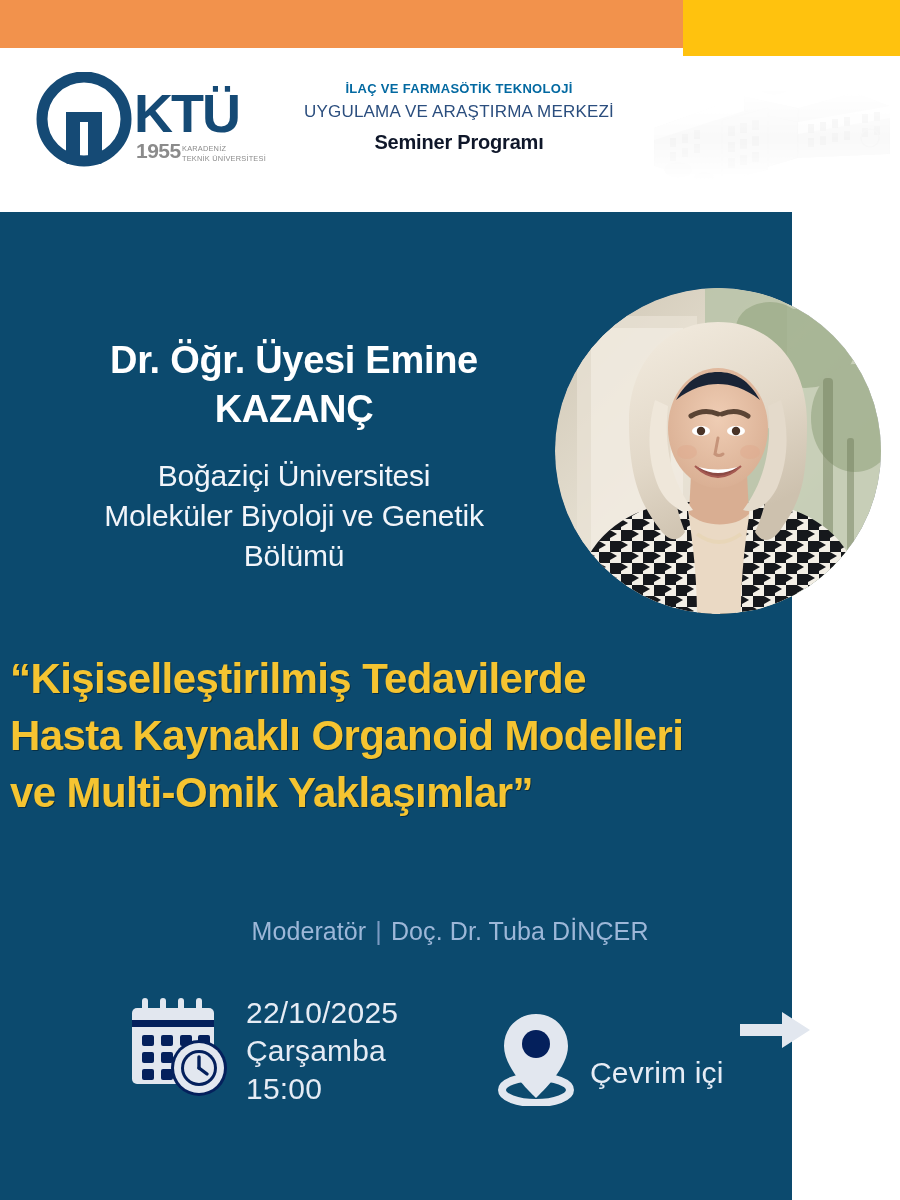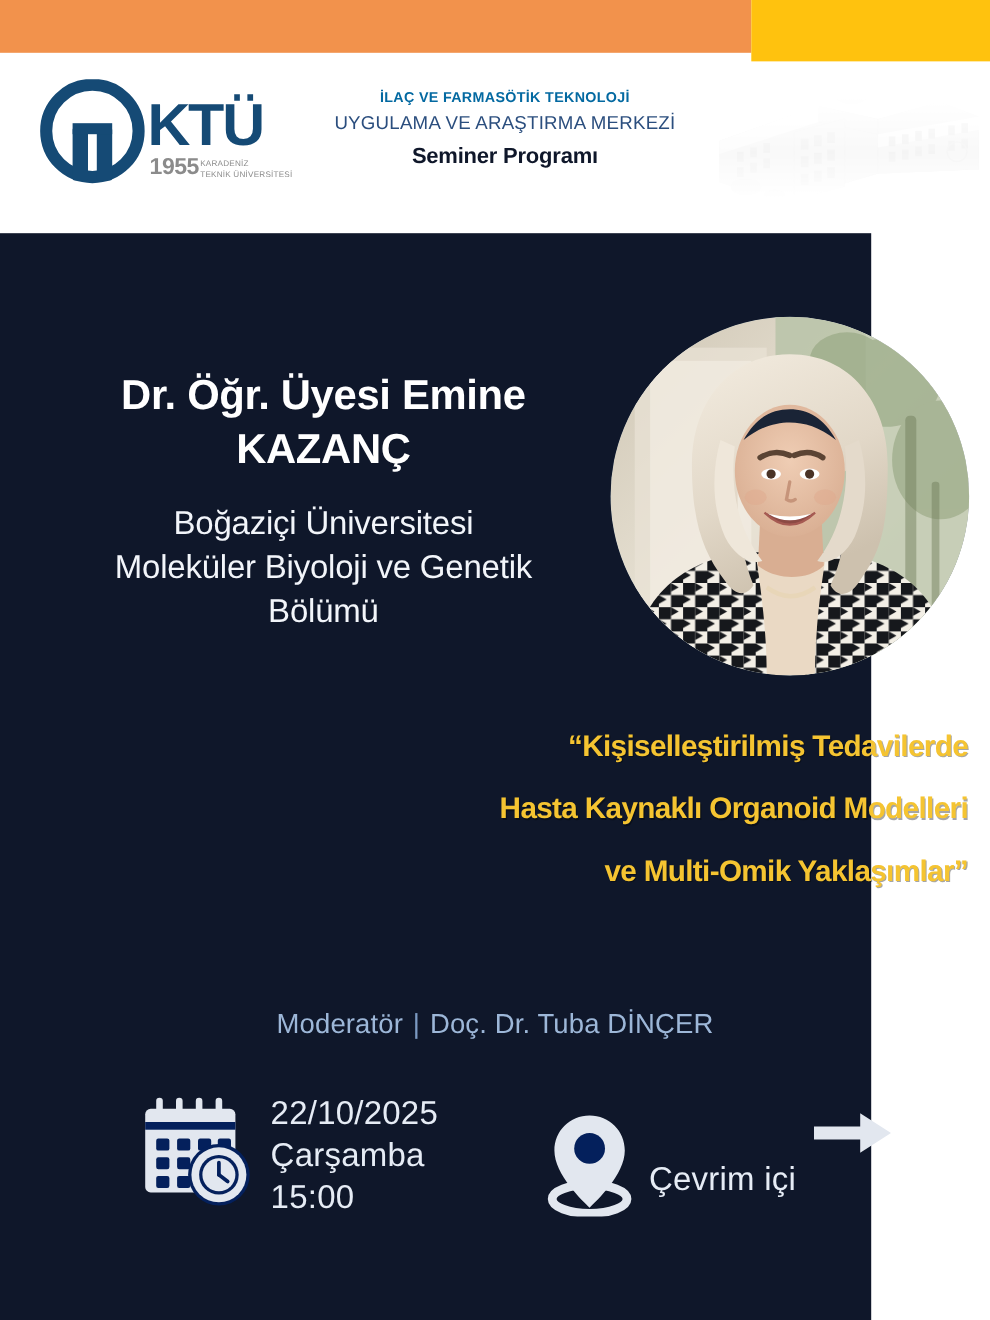--- a/index.html
+++ b/index.html
@@ -117,21 +117,21 @@
     filter: grayscale(1) contrast(0.42) brightness(1.5);
   }
 
   
   .body-panel {
     position: absolute;
     left: 0;
     top: 212px;
     width: 792px;
     height: 988px;
-    background: #0f172a;
+    background: #0c4a6e;
     text-decoration: underline;
   }
 
   
   .speaker-block {
     position: absolute;
     left: 24px;
     top: 124px;
     width: 540px;
     text-align: center;
@@ -161,26 +161,26 @@
     height: 326px;
     border-radius: 50%;
     overflow: hidden;
     background: #8C9AA2;
   }
   .portrait svg { display: block; }
 
   
   .seminar-title {
     position: absolute;
-    left: 20px;
+    left: 10px;
     top: 438px;
     width: 860px;
-    text-align: right;
+    text-align: left;
     color: #F5C431;
-    font-size: 27px;
+    font-size: 42px;
     font-weight: bold;
     line-height: 57px;
     letter-spacing: -0.6px;
     text-shadow: 1px 1px 0 rgba(0,0,0,0.35);
   }
 
   
   .moderator {
     position: absolute;
     left: 0;

